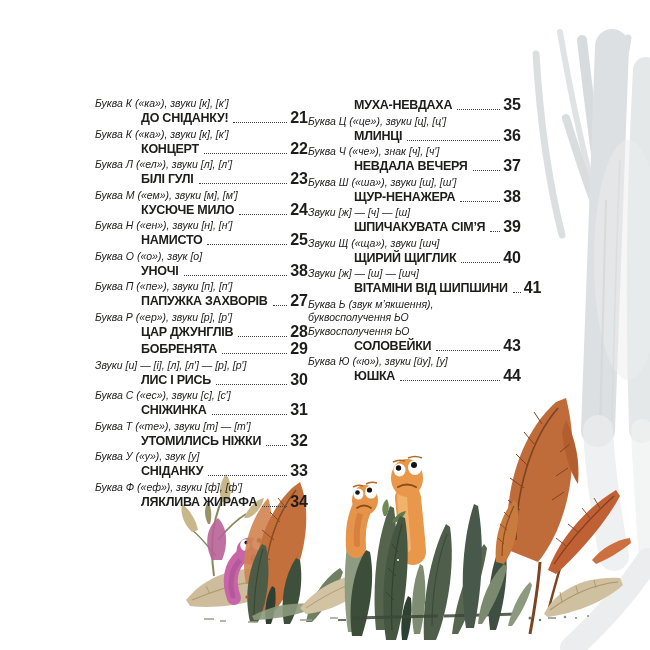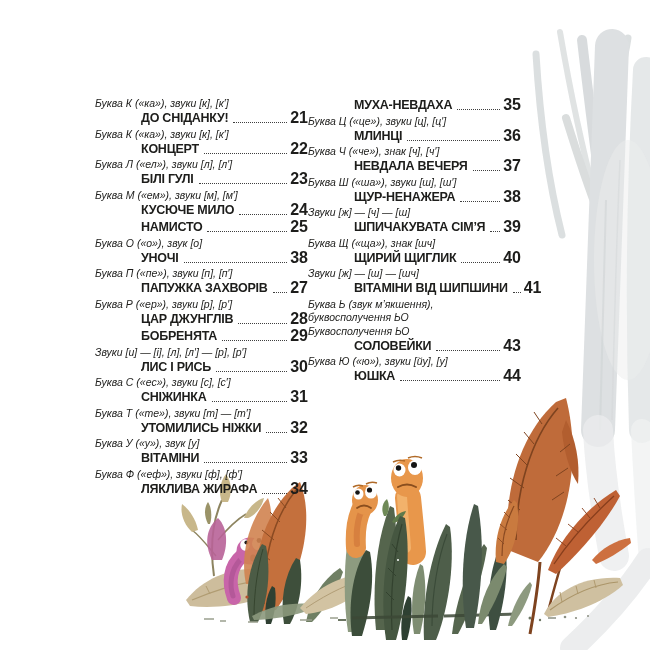--- a/index.html
+++ b/index.html
@@ -254,20 +254,21 @@
     <div class="toc-label">Буква М («ем»), звуки [м], [м′]</div>
 
     <div class="toc-row">
       <span class="toc-title">КУСЮЧЕ МИЛО</span>
       <span class="toc-leader"></span>
       <span class="toc-page">24</span>
     </div>
   </div>
 
   <div class="toc-entry">
+    <div class="toc-label">Буква Н («ен»), звуки [н], [н′]</div>
 
     <div class="toc-row">
       <span class="toc-title">НАМИСТО</span>
       <span class="toc-leader"></span>
       <span class="toc-page">25</span>
     </div>
   </div>
 
   <div class="toc-entry">
     <div class="toc-label">Буква О («о»), звук [о]</div>
@@ -335,21 +336,21 @@
       <span class="toc-title">УТОМИЛИСЬ НІЖКИ</span>
       <span class="toc-leader"></span>
       <span class="toc-page">32</span>
     </div>
   </div>
 
   <div class="toc-entry">
     <div class="toc-label">Буква У («у»), звук [у]</div>
 
     <div class="toc-row">
-      <span class="toc-title">ВІТАМІНИ</span>
+      <span class="toc-title">СНІДАНКУ</span>
       <span class="toc-leader"></span>
       <span class="toc-page">33</span>
     </div>
   </div>
 
   <div class="toc-entry">
     <div class="toc-label">Буква Ф («еф»), звуки [ф], [ф′]</div>
 
     <div class="toc-row">
       <span class="toc-title">ЛЯКЛИВА ЖИРАФА</span>
@@ -402,21 +403,21 @@
     <div class="toc-label">Звуки [ж] — [ч] — [ш]</div>
 
     <div class="toc-row">
       <span class="toc-title">ШПИЧАКУВАТА СІМ’Я</span>
       <span class="toc-leader"></span>
       <span class="toc-page">39</span>
     </div>
   </div>
 
   <div class="toc-entry">
-    <div class="toc-label">Буква Щ («ща»), знак [шч]</div>
+    <div class="toc-label">Звуки Щ («ща»), звуки [шч]</div>
 
     <div class="toc-row">
       <span class="toc-title">ЩИРИЙ ЩИГЛИК</span>
       <span class="toc-leader"></span>
       <span class="toc-page">40</span>
     </div>
   </div>
 
   <div class="toc-entry">
     <div class="toc-label">Звуки [ж] — [ш] — [шч]</div>

